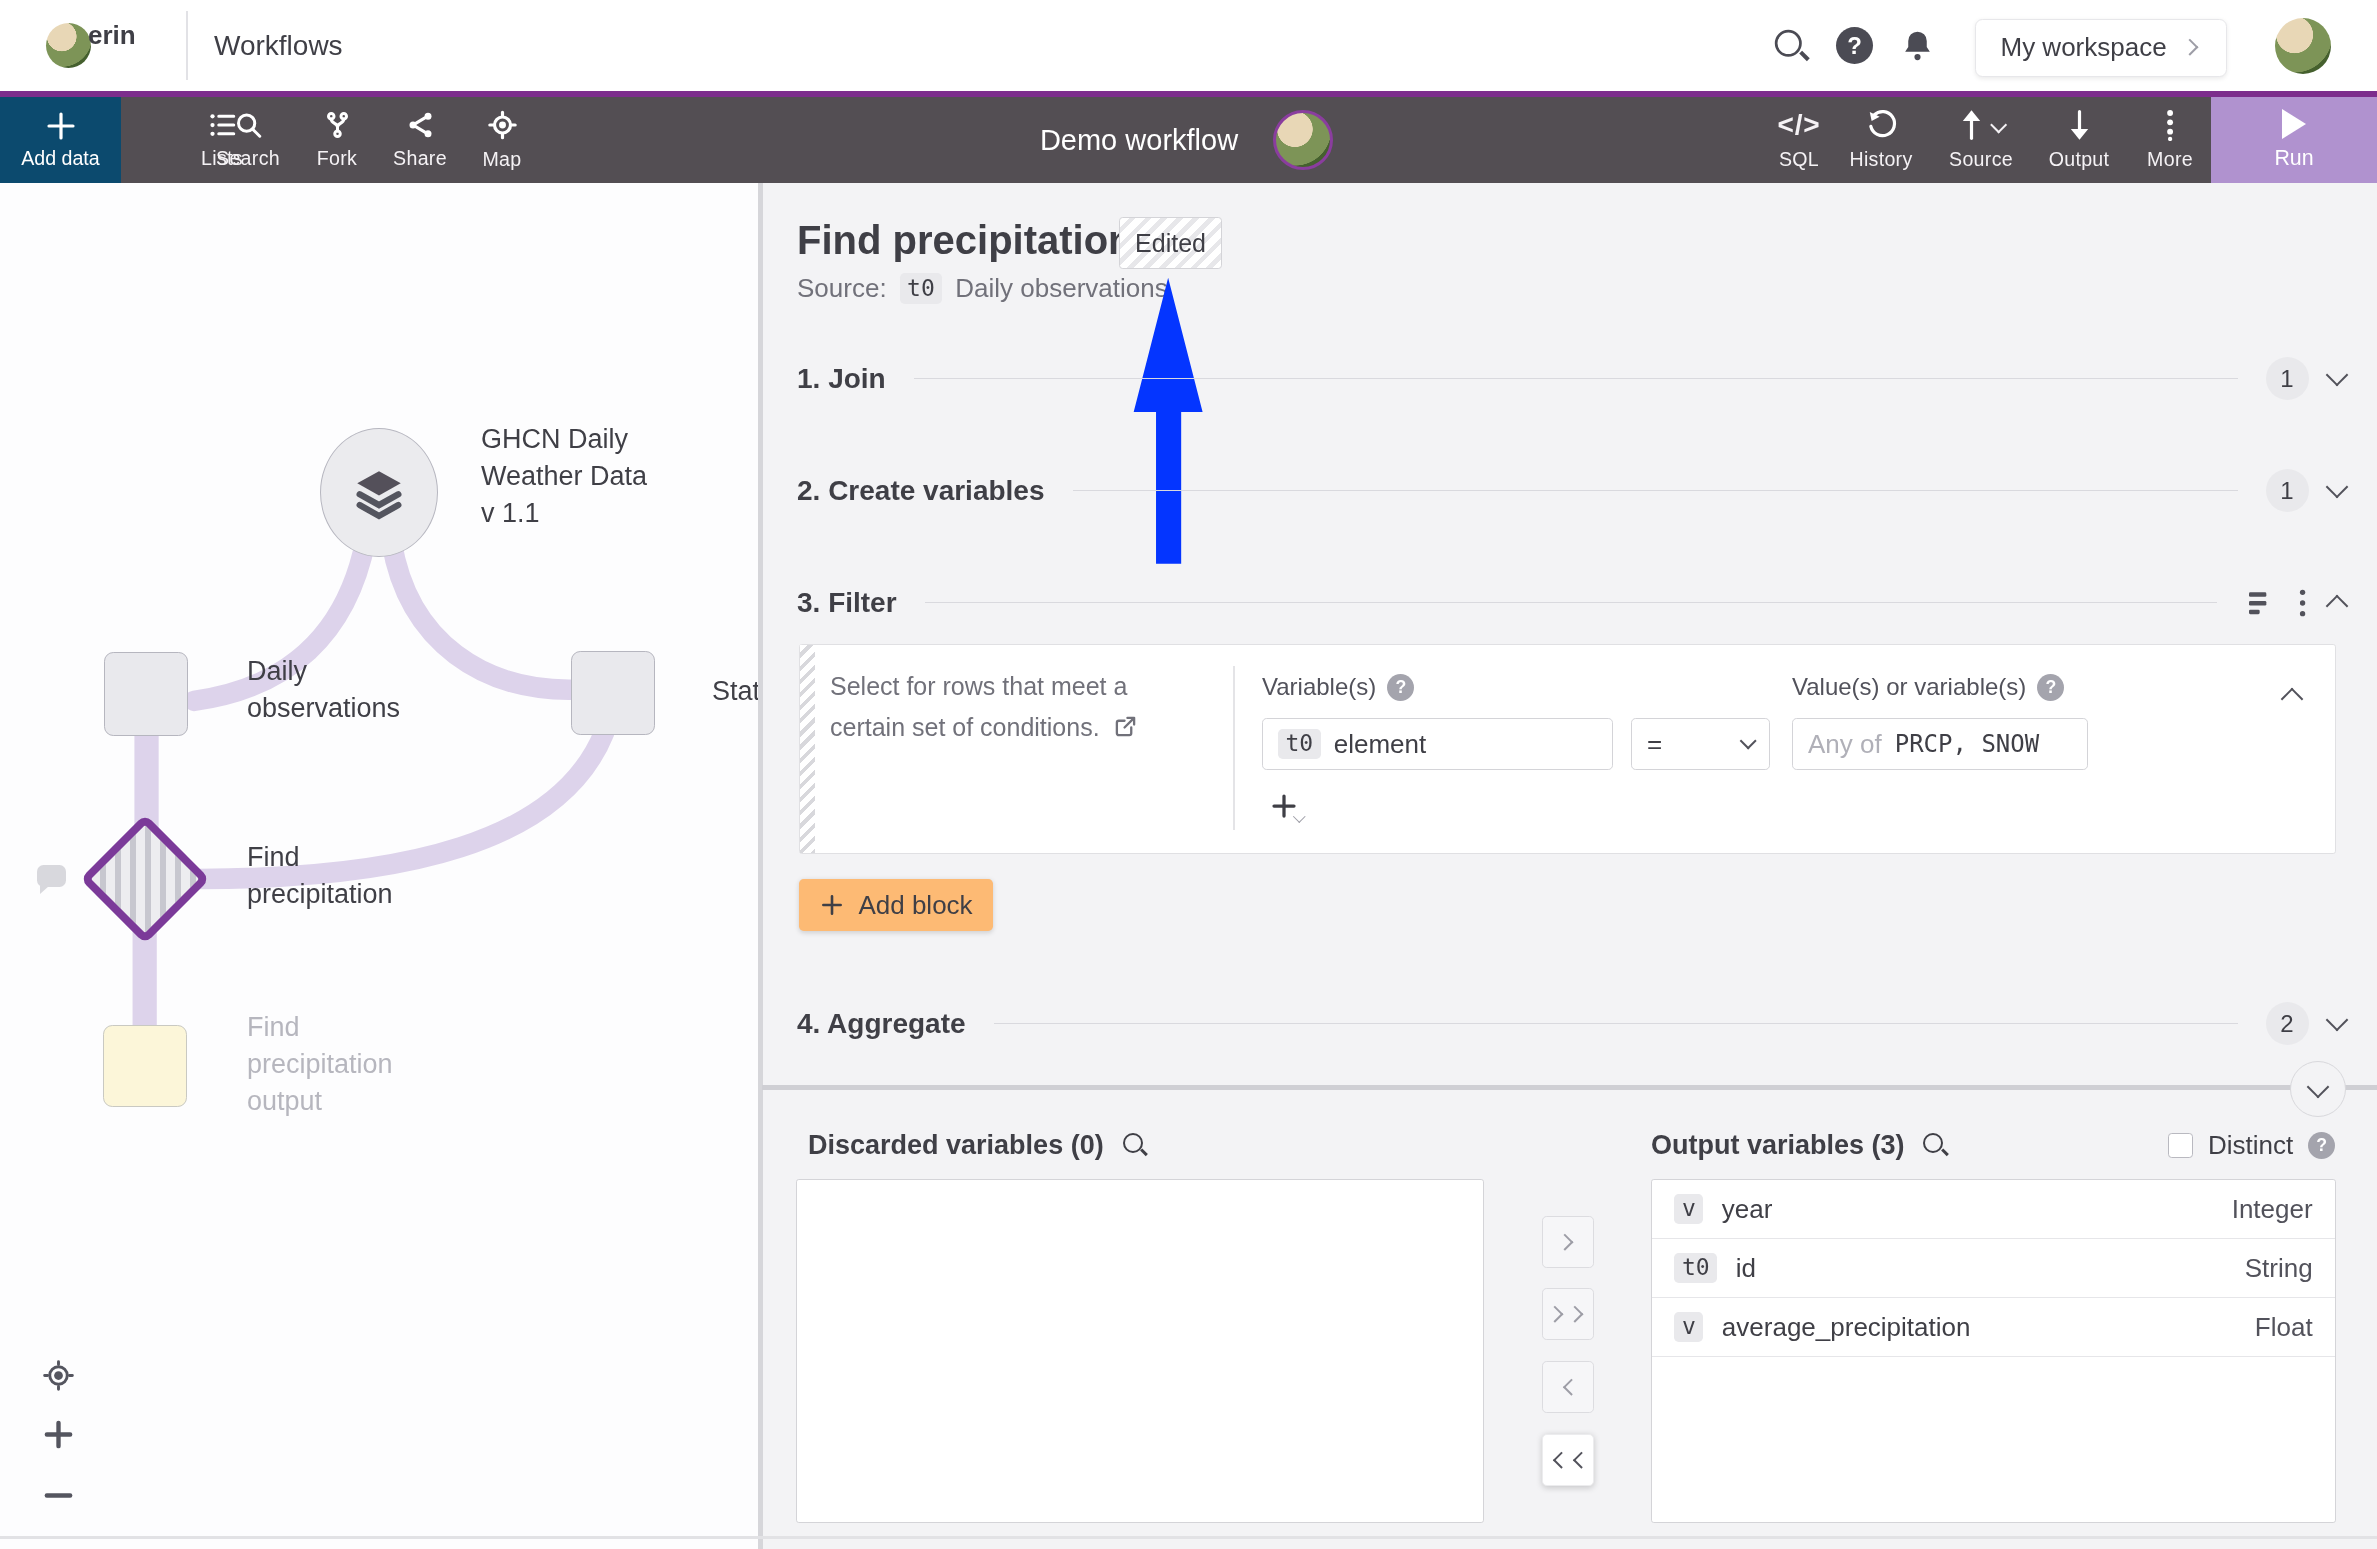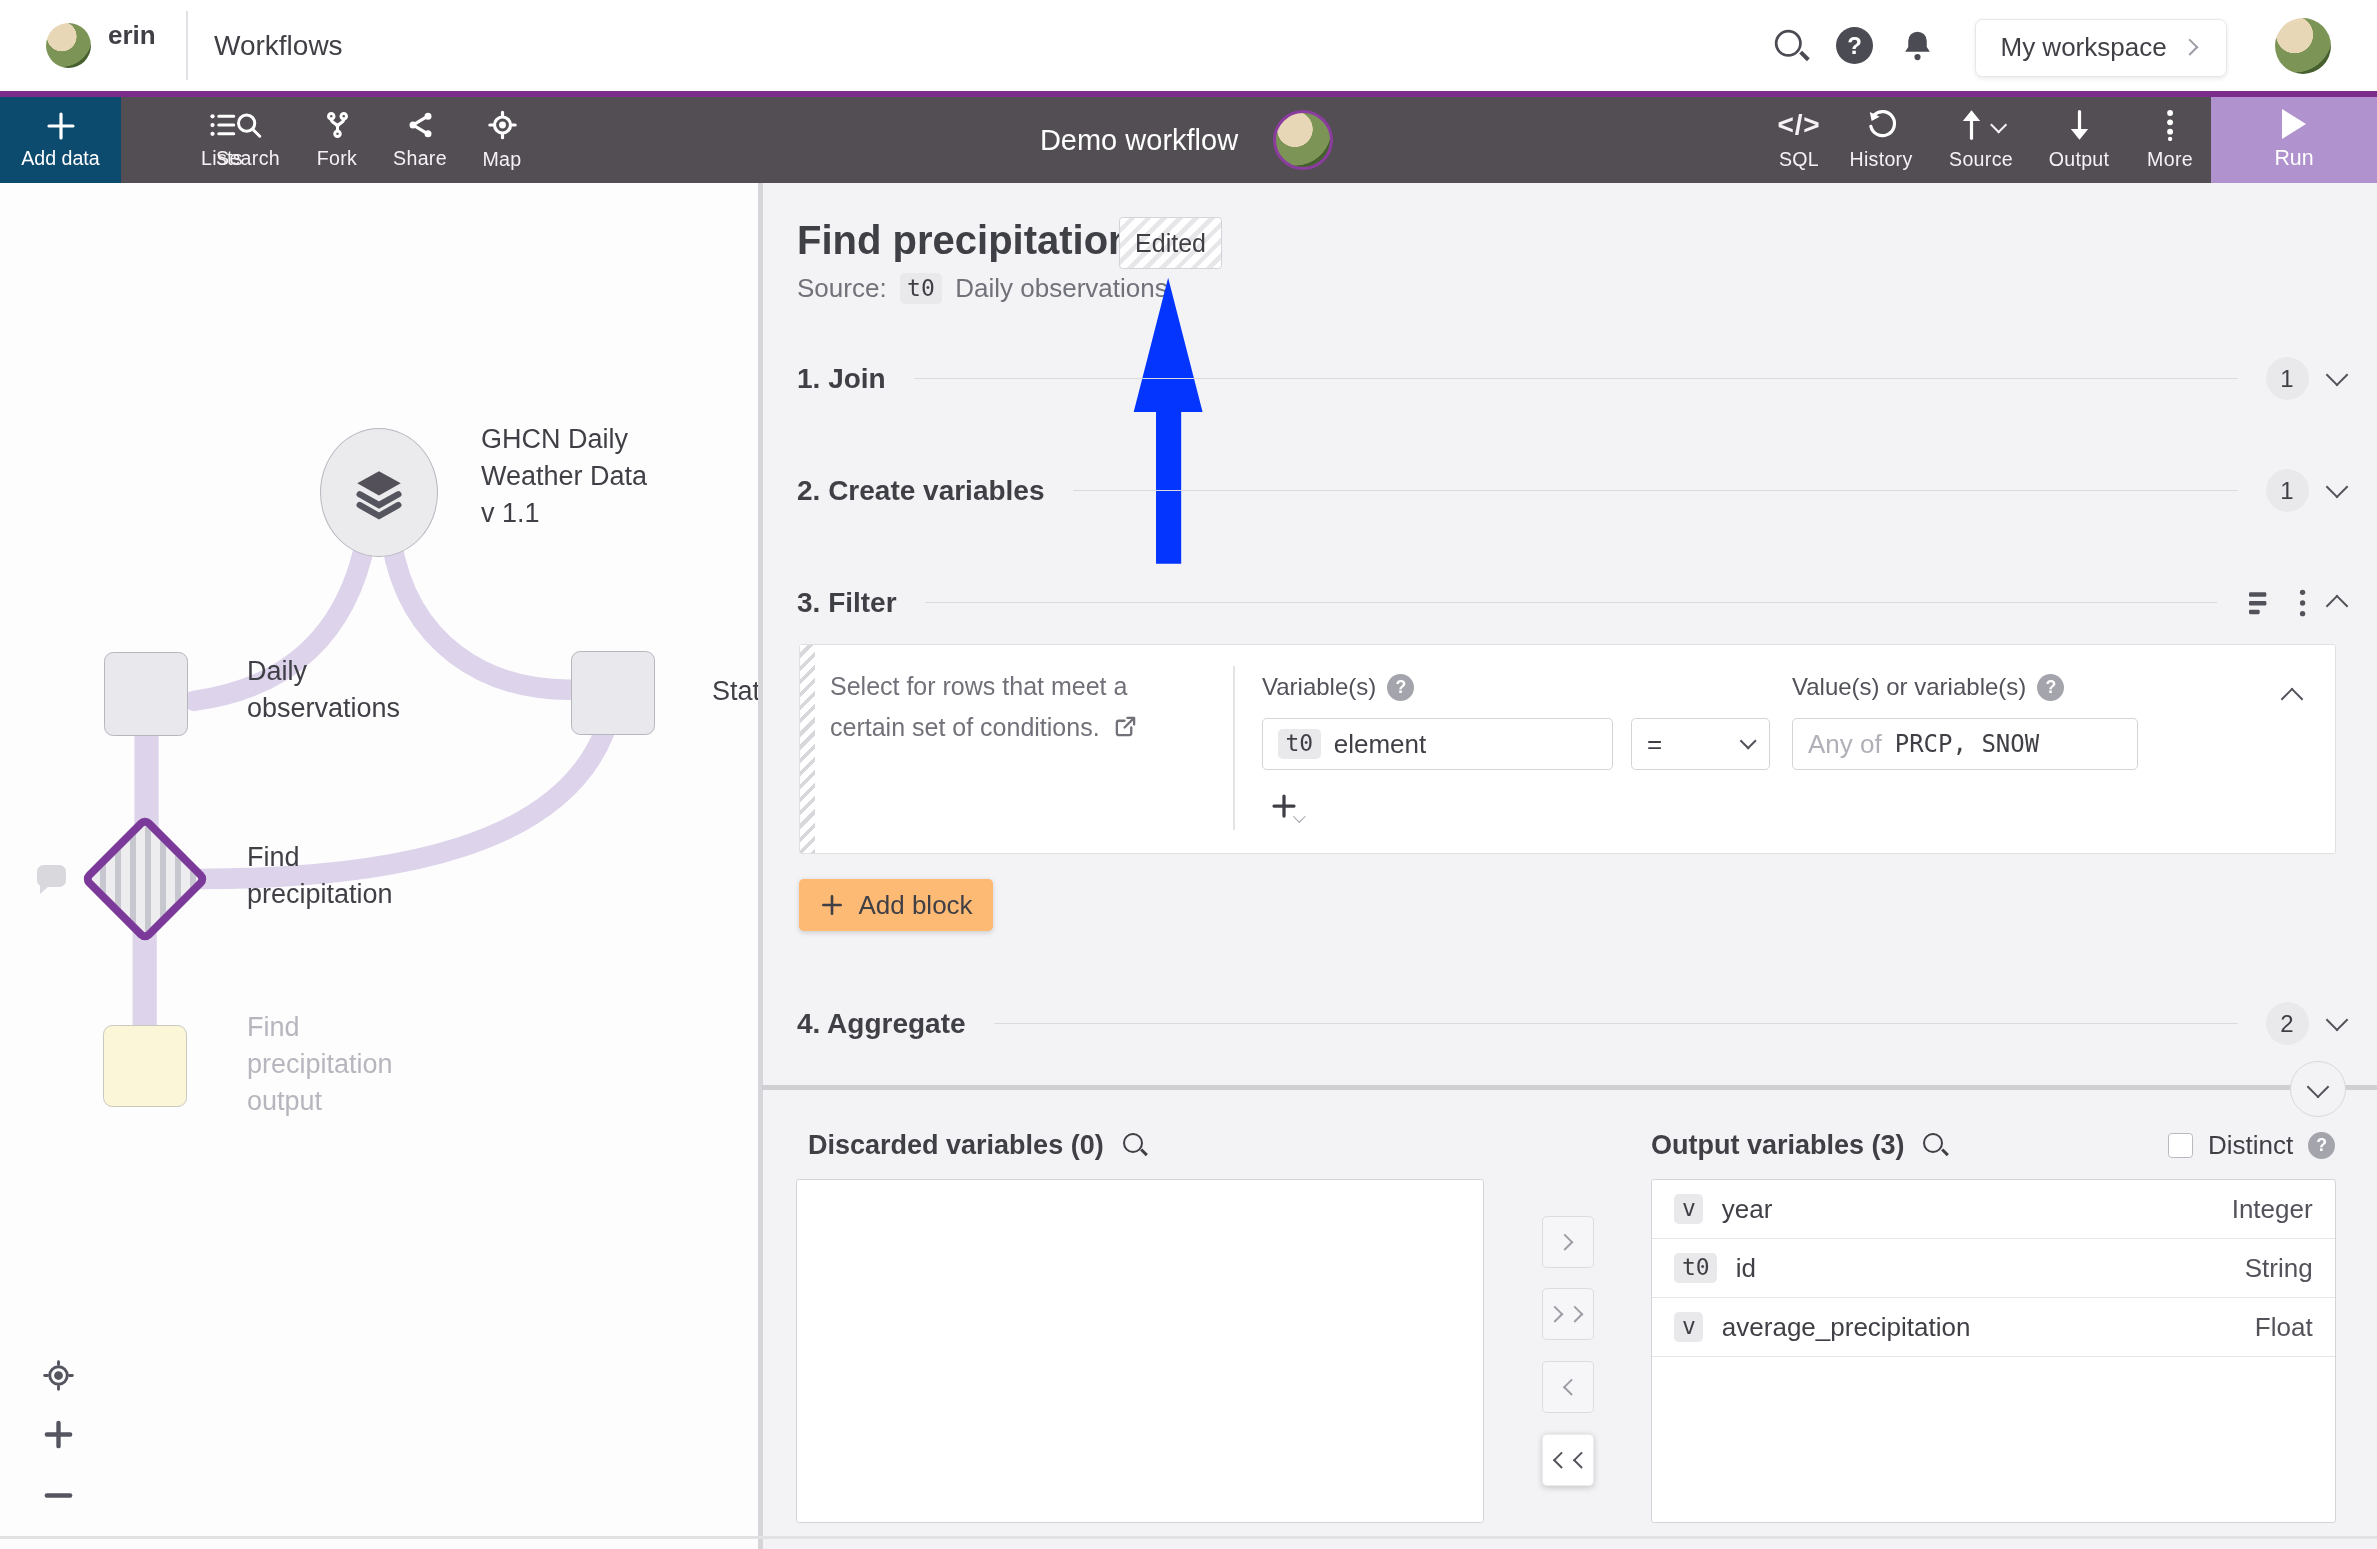--- a/index.html
+++ b/index.html
@@ -3,21 +3,21 @@
 <meta charset="utf-8">
 <style>
   html,body{margin:0;padding:0;background:#e8e8ea;}
   .app{position:relative;width:2377px;height:1549px;overflow:hidden;background:#f3f3f5;
        font-family:"Liberation Sans",sans-serif;color:#3f3f46;}
   .abs{position:absolute;}
 
   
   .tophdr{position:absolute;left:0;top:0;width:2377px;height:91px;background:#ffffff;}
   .avatar{border-radius:50%;background:radial-gradient(circle at 35% 30%,#e8d7b6 0 34%,#7d9457 35% 70%,#45602e 71%);}
-  .hdr-user{position:absolute;left:108px;top:0;height:70px;display:flex;align-items:center;font-size:26px;font-weight:600;color:#3f3f46;}
+  .hdr-user{position:absolute;left:88px;top:0;height:70px;display:flex;align-items:center;font-size:26px;font-weight:600;color:#3f3f46;}
   .hdr-div{position:absolute;left:186px;top:11.2px;width:1.9px;height:69px;background:#e2e2e6;}
   .hdr-nav{position:absolute;left:214px;top:0;height:91px;display:flex;align-items:center;font-size:28px;color:#3f3f46;}
   .hicon{position:absolute;top:25px;width:41px;height:41px;display:flex;align-items:center;justify-content:center;cursor:pointer;}
   .wsbtn{position:absolute;left:1975px;top:18.6px;width:250px;height:56px;background:#fff;border:1.9px solid #e7e7ea;
          border-radius:7.5px;box-shadow:0 1.9px 4.7px rgba(0,0,0,.08);display:flex;align-items:center;justify-content:center;gap:17px;
          font-size:26px;color:#3f3f46;}
   .accentline{position:absolute;left:0;top:91px;width:2377px;height:5.6px;background:#7c2d8c;}
 
   
   .toolbar{position:absolute;left:0;top:97px;width:2377px;height:86px;background:#534e53;}
@@ -405,21 +405,21 @@
       <span>element</span>
     </div>
     <div class="finput" style="left:831px;width:139px;justify-content:space-between;">
       <span>=</span>
       <span class="chev down sm"></span>
     </div>
     <div class="flabel" style="left:992px;">
       <span>Value(s) or variable(s)</span>
       <span class="helpdot">?</span>
     </div>
-    <div class="finput" style="left:992px;width:346px;">
+    <div class="finput" style="left:992px;width:296px;">
       <span class="placeholder">Any of</span>
       <span class="mono" style="font-size:24px;">PRCP, SNOW</span>
     </div>
     <span class="chev up" style="position:absolute;left:1484px;top:39px;"></span>
 
     <div class="plusbtn">
       <svg width="30" height="30" viewBox="0 0 24 24">
           <path d="M12 4v16M4 12h16" stroke="#3f3f46" stroke-width="2.6" stroke-linecap="round"></path>
         </svg>
       <span class="chev down sm pale" style="width:7.5px;height:7.5px;border-width:1.9px;margin:20.5px 0 0 -3.7px;"></span>

